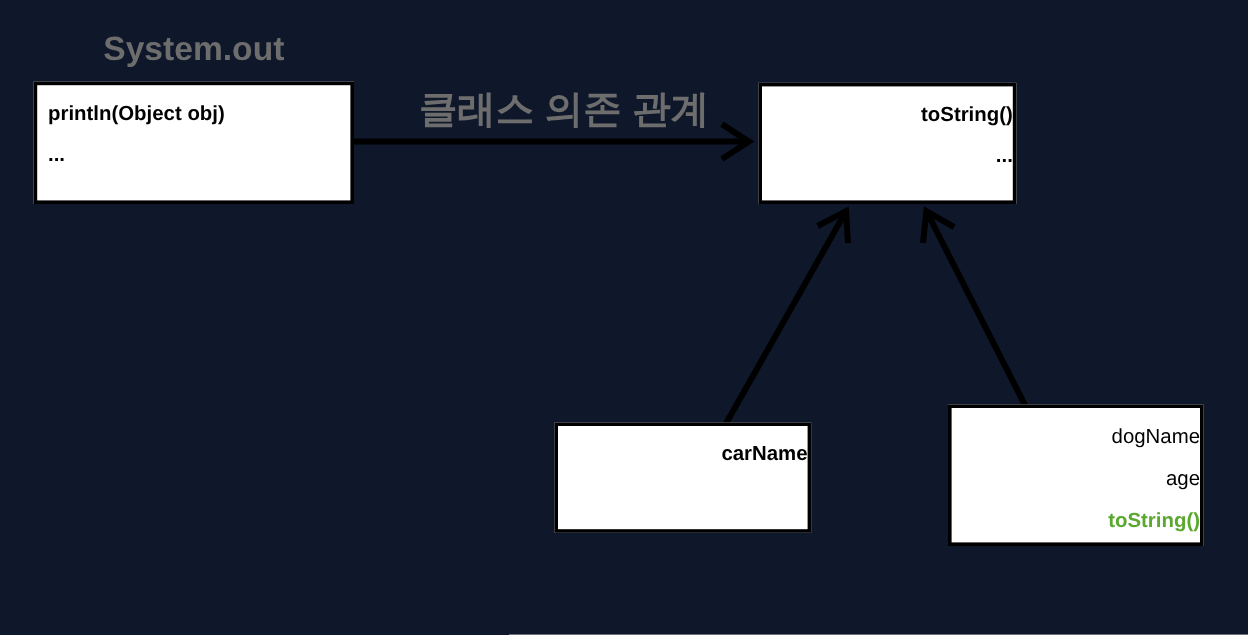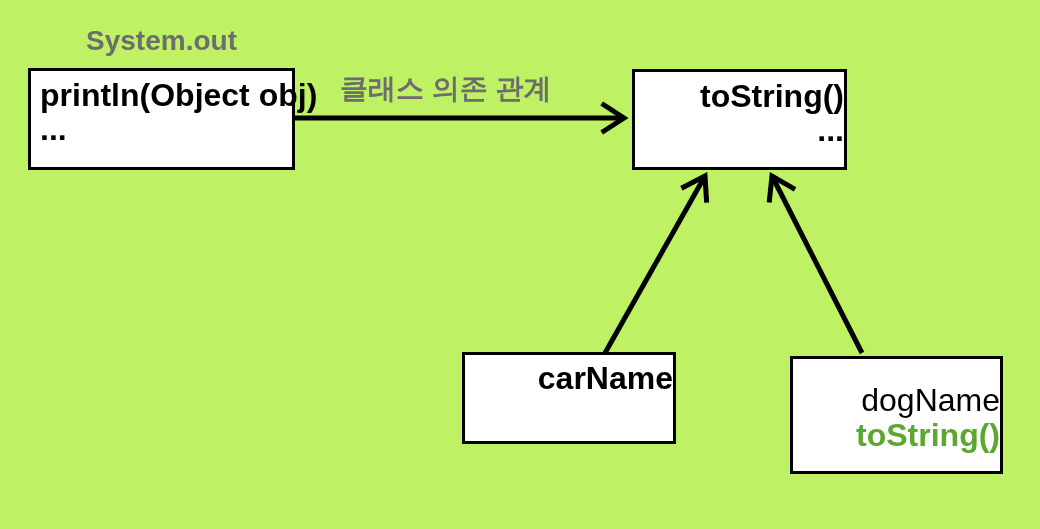--- a/index.html
+++ b/index.html
@@ -4,57 +4,58 @@
 <style>
   html, body {
     margin: 0;
     padding: 0;
     background: #ffffff;
   }
   .canvas {
     position: relative;
     width: 1040px;
     height: 529px;
-    background: #bef264;
+    background: #0f172a;
     font-family: "Liberation Sans", sans-serif;
     overflow: hidden;
   }
   .node-title {
     position: absolute;
     color: #6d6d6d;
     font-size: 28px;
     font-weight: 700;
     text-align: center;
     line-height: 33px;
     white-space: nowrap;
   }
   .box {
     position: absolute;
     background: #ffffff;
     border: 3px solid #000000;
     box-sizing: border-box;
   }
   .box-line {
-    font-size: 32px;
+    font-size: 17px;
     color: #000000;
     line-height: 34px;
     white-space: nowrap;
   }
   .bold { font-weight: 700; }
   .regular { font-weight: 400; }
   .green { color: #5aa82f; }
   .left-align { text-align: left; padding-left: 9px; }
   .center-align { text-align: right; }
   .pad-top { padding-top: 7px; }
   .dog-line { line-height: 35px; }
   .edge-label {
     position: absolute;
     color: #6d6d6d;
-    font-size: 28px;
+    font-size: 32px;
     font-weight: 700;
+    text-align: center;
     white-space: nowrap;
   }
   .arrow-layer {
     position: absolute;
     left: 0;
     top: 0;
     width: 1040px;
     height: 529px;
     pointer-events: none;
   }
@@ -91,18 +92,19 @@
 
   <div class="box pad-top" style="left:632px; top:69px; width:215px; height:101px;">
     <div class="box-line bold center-align">toString()</div>
     <div class="box-line bold center-align">...</div>
   </div>
 
   <div class="box" style="left:462px; top:352px; width:214px; height:92px; padding-top:6px;">
     <div class="box-line bold center-align">carName</div>
   </div>
 
-  <div class="box" style="left:790px; top:356px; width:213px; height:118px; padding-top:24px;">
+  <div class="box" style="left:790px; top:337px; width:213px; height:118px; padding-top:6px;">
     <div class="box-line regular center-align dog-line">dogName</div>
+    <div class="box-line regular center-align dog-line">age</div>
     <div class="box-line bold center-align green dog-line">toString()</div>
   </div>
 
 </div>
 
 </body></html>

